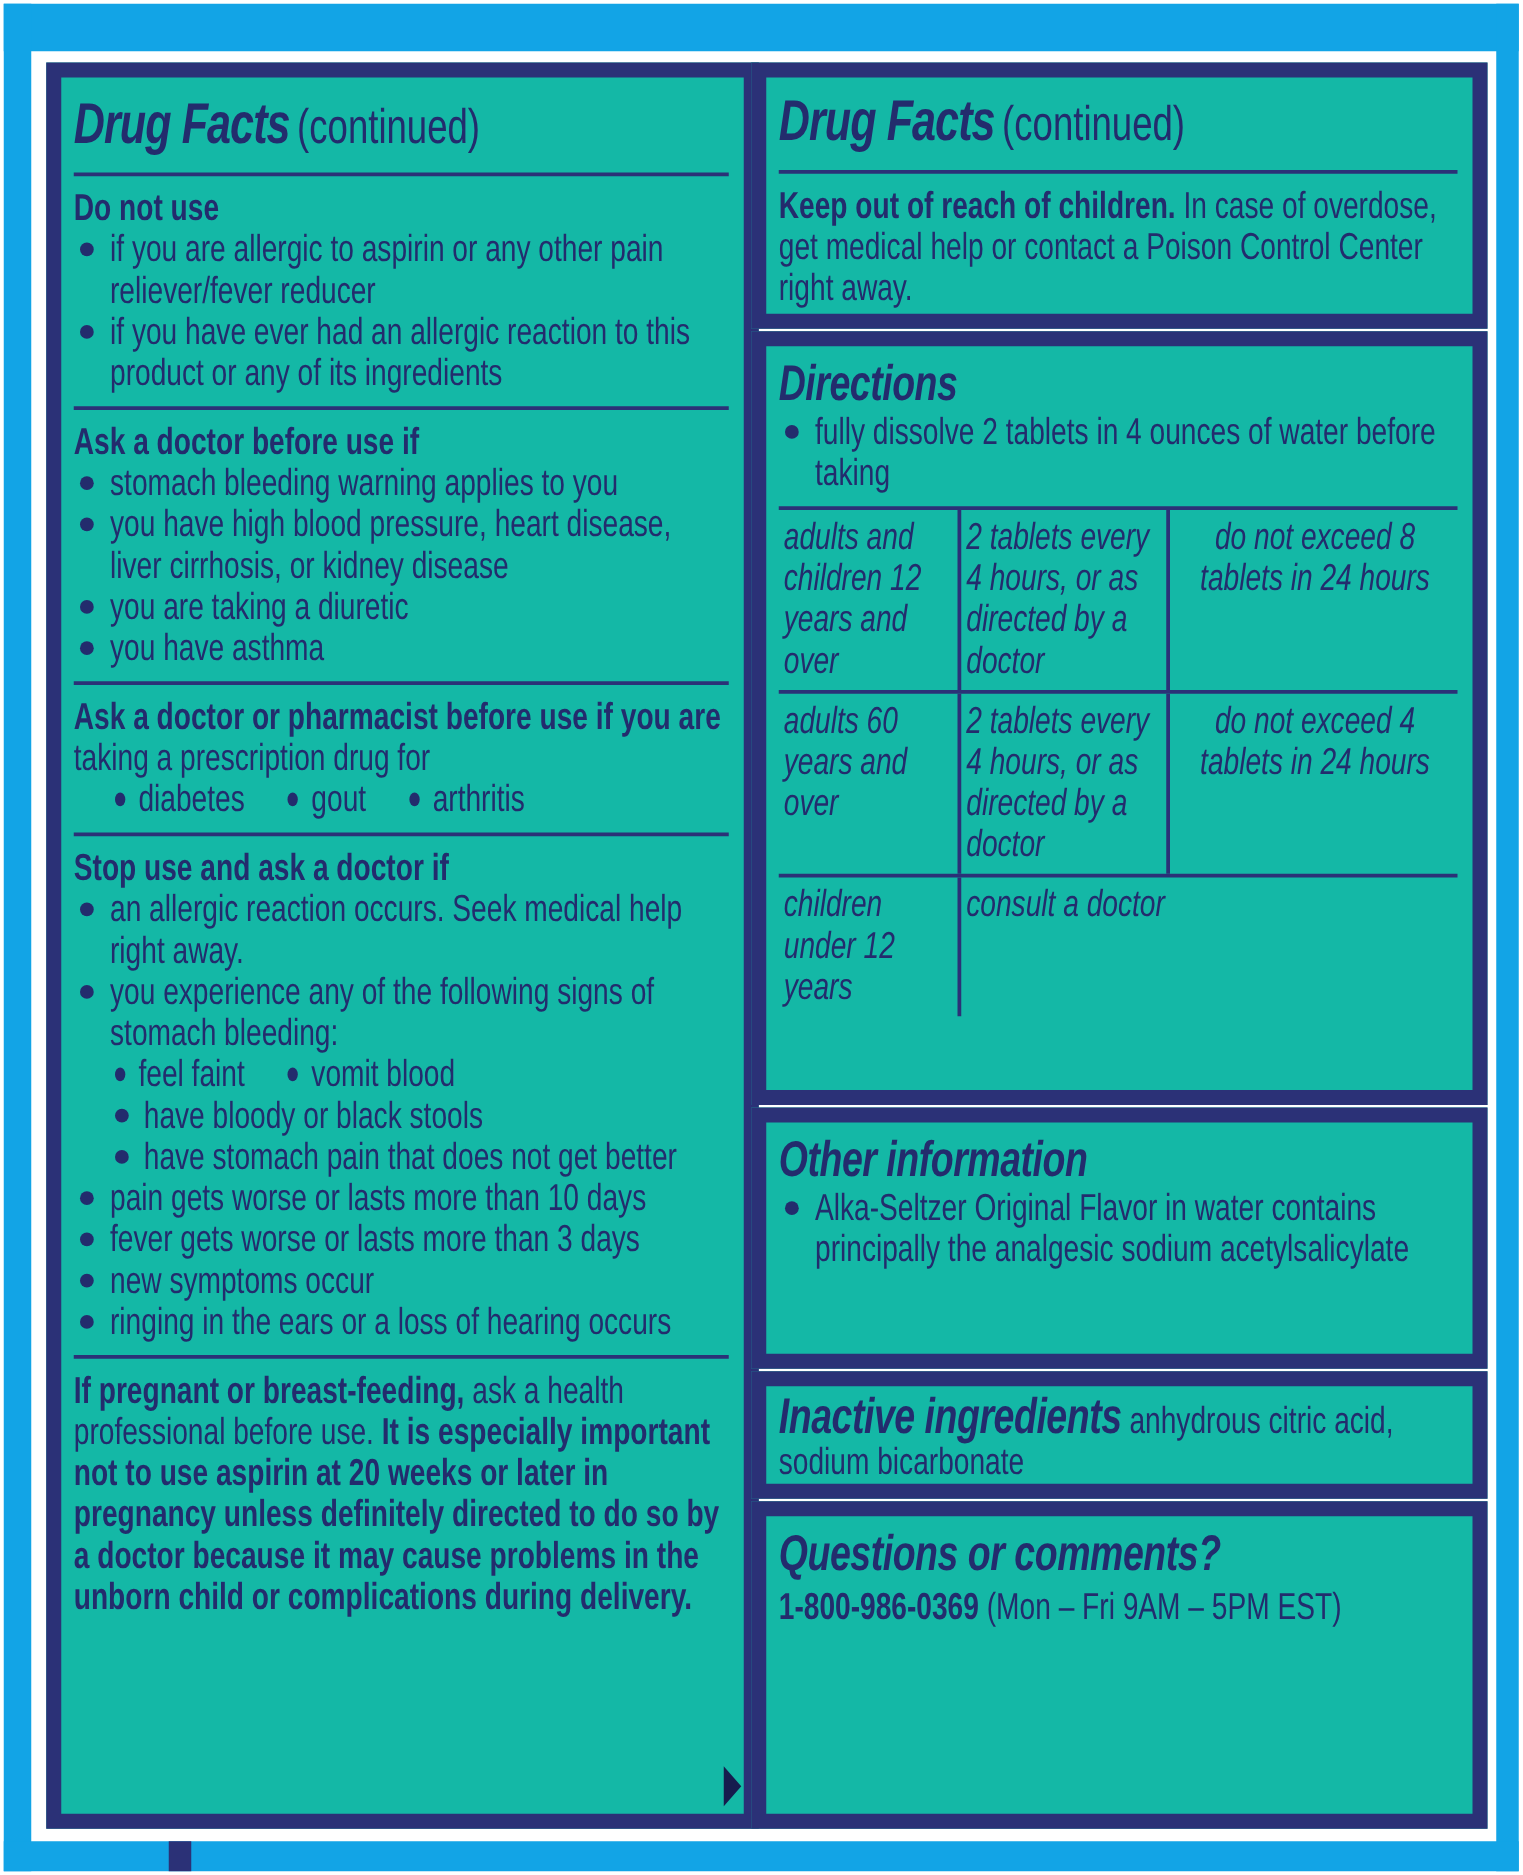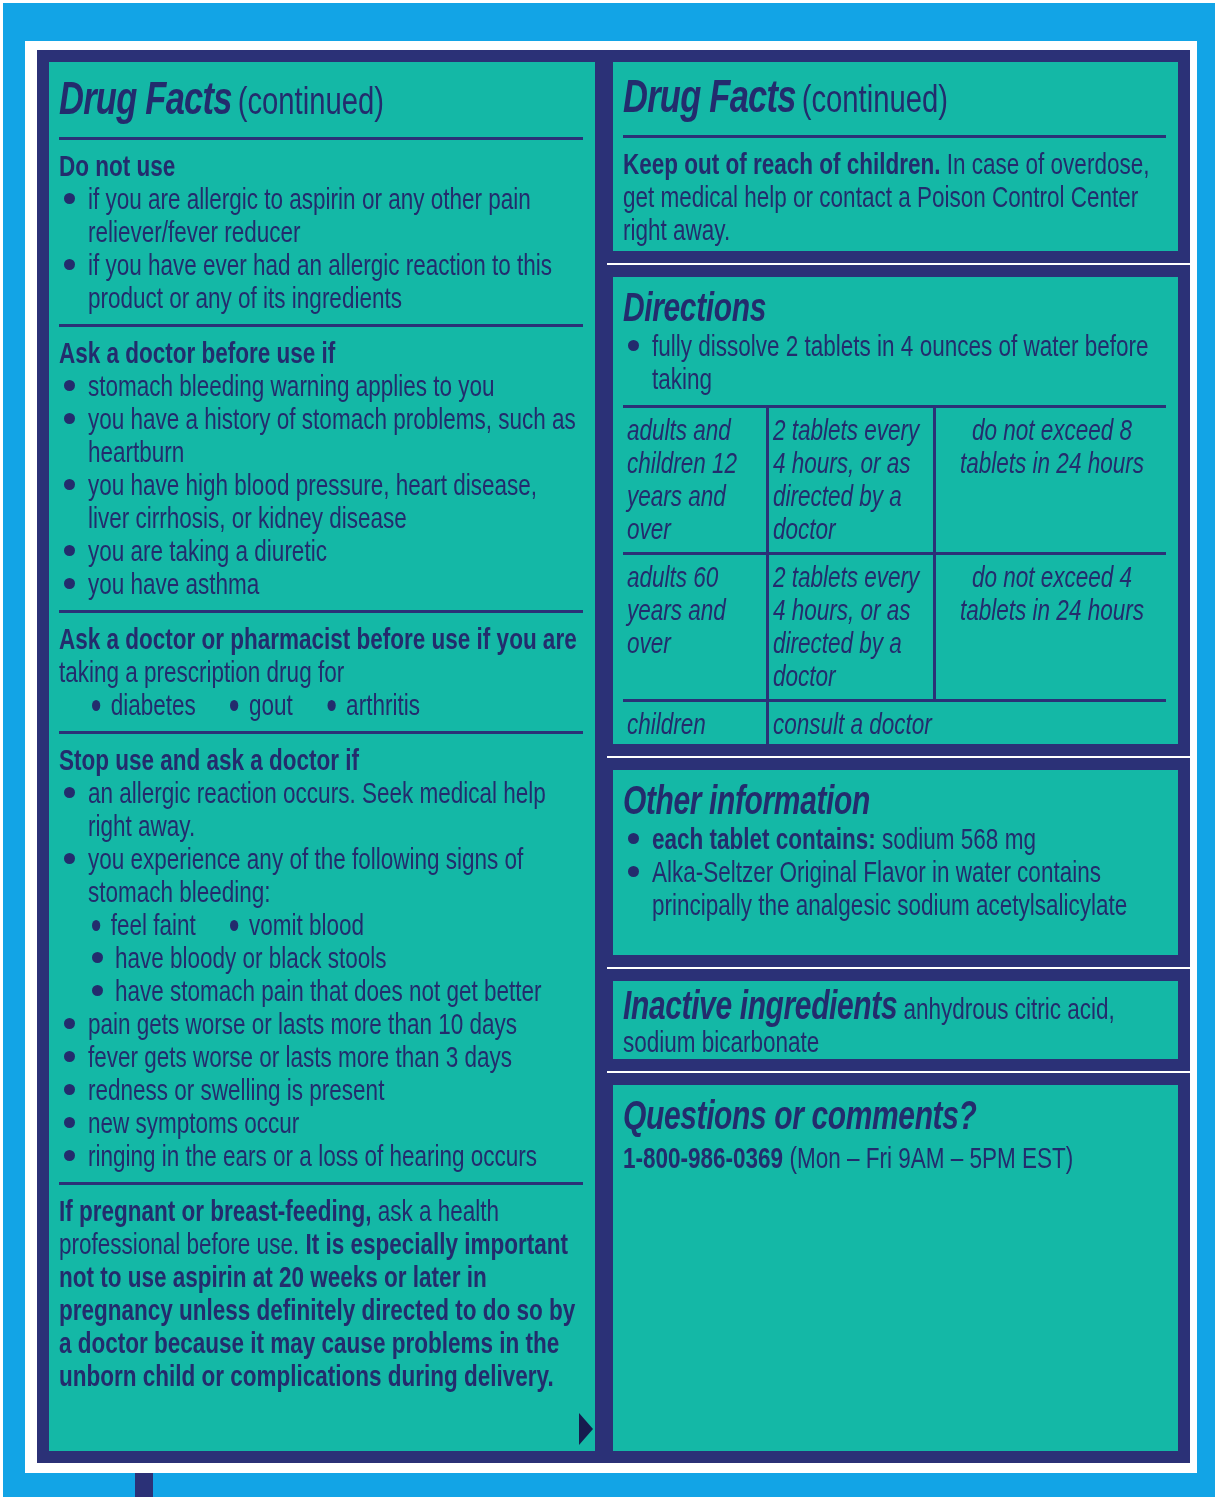--- a/index.html
+++ b/index.html
@@ -14,21 +14,21 @@
   .band-bottom{left:3px;right:3px;bottom:3px;height:24px;}
   .reg-tab{position:absolute;left:135px;bottom:3px;width:18px;height:24px;background:#2b3177;}
 
   
   .panel{background:#14b8a6;border:12px solid #2b3177;box-sizing:border-box;overflow:hidden;}
   .left-col{position:absolute;left:37px;top:50px;width:570px;height:1413px;padding:10px 12px 10px 10px;}
   .right-col{position:absolute;left:601px;top:50px;width:589px;height:1413px;
              display:flex;flex-direction:column;gap:2px;}
   .right-col .panel{padding:8px 12px 8px 10px;}
   .rbox1{height:213px;}
-  .rbox2{height:491px;}
+  .rbox2{height:619px;}
   .rbox3{height:209px;}
   .rbox4{height:102px;}
   .rbox5{flex:1;}
 
   
   .cx{display:block;width:133.333%;transform:scaleX(0.75);transform-origin:0 0;}
   .title{font-size:46px;line-height:52px;white-space:nowrap;}
   .title .tmain{font-weight:bold;font-style:italic;letter-spacing:-1px;}
   .title .tsub{font-weight:normal;font-size:39px;margin-left:8px;}
   .rule{border:0;border-top:3px solid #2b3177;margin:10px 0 9px 0;}
@@ -94,24 +94,20 @@
   <div class="rule"></div>
 
   <div>
     <div class="h3 cx">Ask a doctor before use if</div>
     <div class="li">
         <span class="dot"></span>
         <span class="cx">stomach bleeding warning applies to you</span>
       </div>
     <div class="li">
         <span class="dot"></span>
-        <span class="cx">you have a history of stomach problems, such as heartburn</span>
-      </div>
-    <div class="li">
-        <span class="dot"></span>
         <span class="cx">you have high blood pressure, heart disease, liver cirrhosis, or kidney disease</span>
       </div>
     <div class="li">
         <span class="dot"></span>
         <span class="cx">you are taking a diuretic</span>
       </div>
     <div class="li">
         <span class="dot"></span>
         <span class="cx">you have asthma</span>
       </div>
@@ -148,24 +144,20 @@
         <span class="dot"></span>
         <span class="cx">have stomach pain that does not get better</span>
       </div>
     <div class="li">
         <span class="dot"></span>
         <span class="cx">pain gets worse or lasts more than 10 days</span>
       </div>
     <div class="li">
         <span class="dot"></span>
         <span class="cx">fever gets worse or lasts more than 3 days</span>
-      </div>
-    <div class="li">
-        <span class="dot"></span>
-        <span class="cx">redness or swelling is present</span>
       </div>
     <div class="li">
         <span class="dot"></span>
         <span class="cx">new symptoms occur</span>
       </div>
     <div class="li">
         <span class="dot"></span>
         <span class="cx">ringing in the ears or a loss of hearing occurs</span>
       </div>
   </div>
@@ -228,24 +220,20 @@
             <span class="cx">consult a doctor</span>
           </div>
       </div>
     </div>
   </div>
 
   <div class="panel rbox3">
     <div class="h2 cx">Other information</div>
     <div class="li">
         <span class="dot"></span>
-        <span class="cx"><b>each tablet contains:</b> <span>sodium 568 mg</span></span>
-      </div>
-    <div class="li">
-        <span class="dot"></span>
         <span class="cx">Alka-Seltzer Original Flavor in water contains principally the analgesic sodium acetylsalicylate</span>
       </div>
   </div>
 
   <div class="panel rbox4">
     <div class="para cx">
       <span class="h2-inline">Inactive ingredients</span>
       <span>anhydrous citric acid, sodium bicarbonate</span>
     </div>
   </div>

